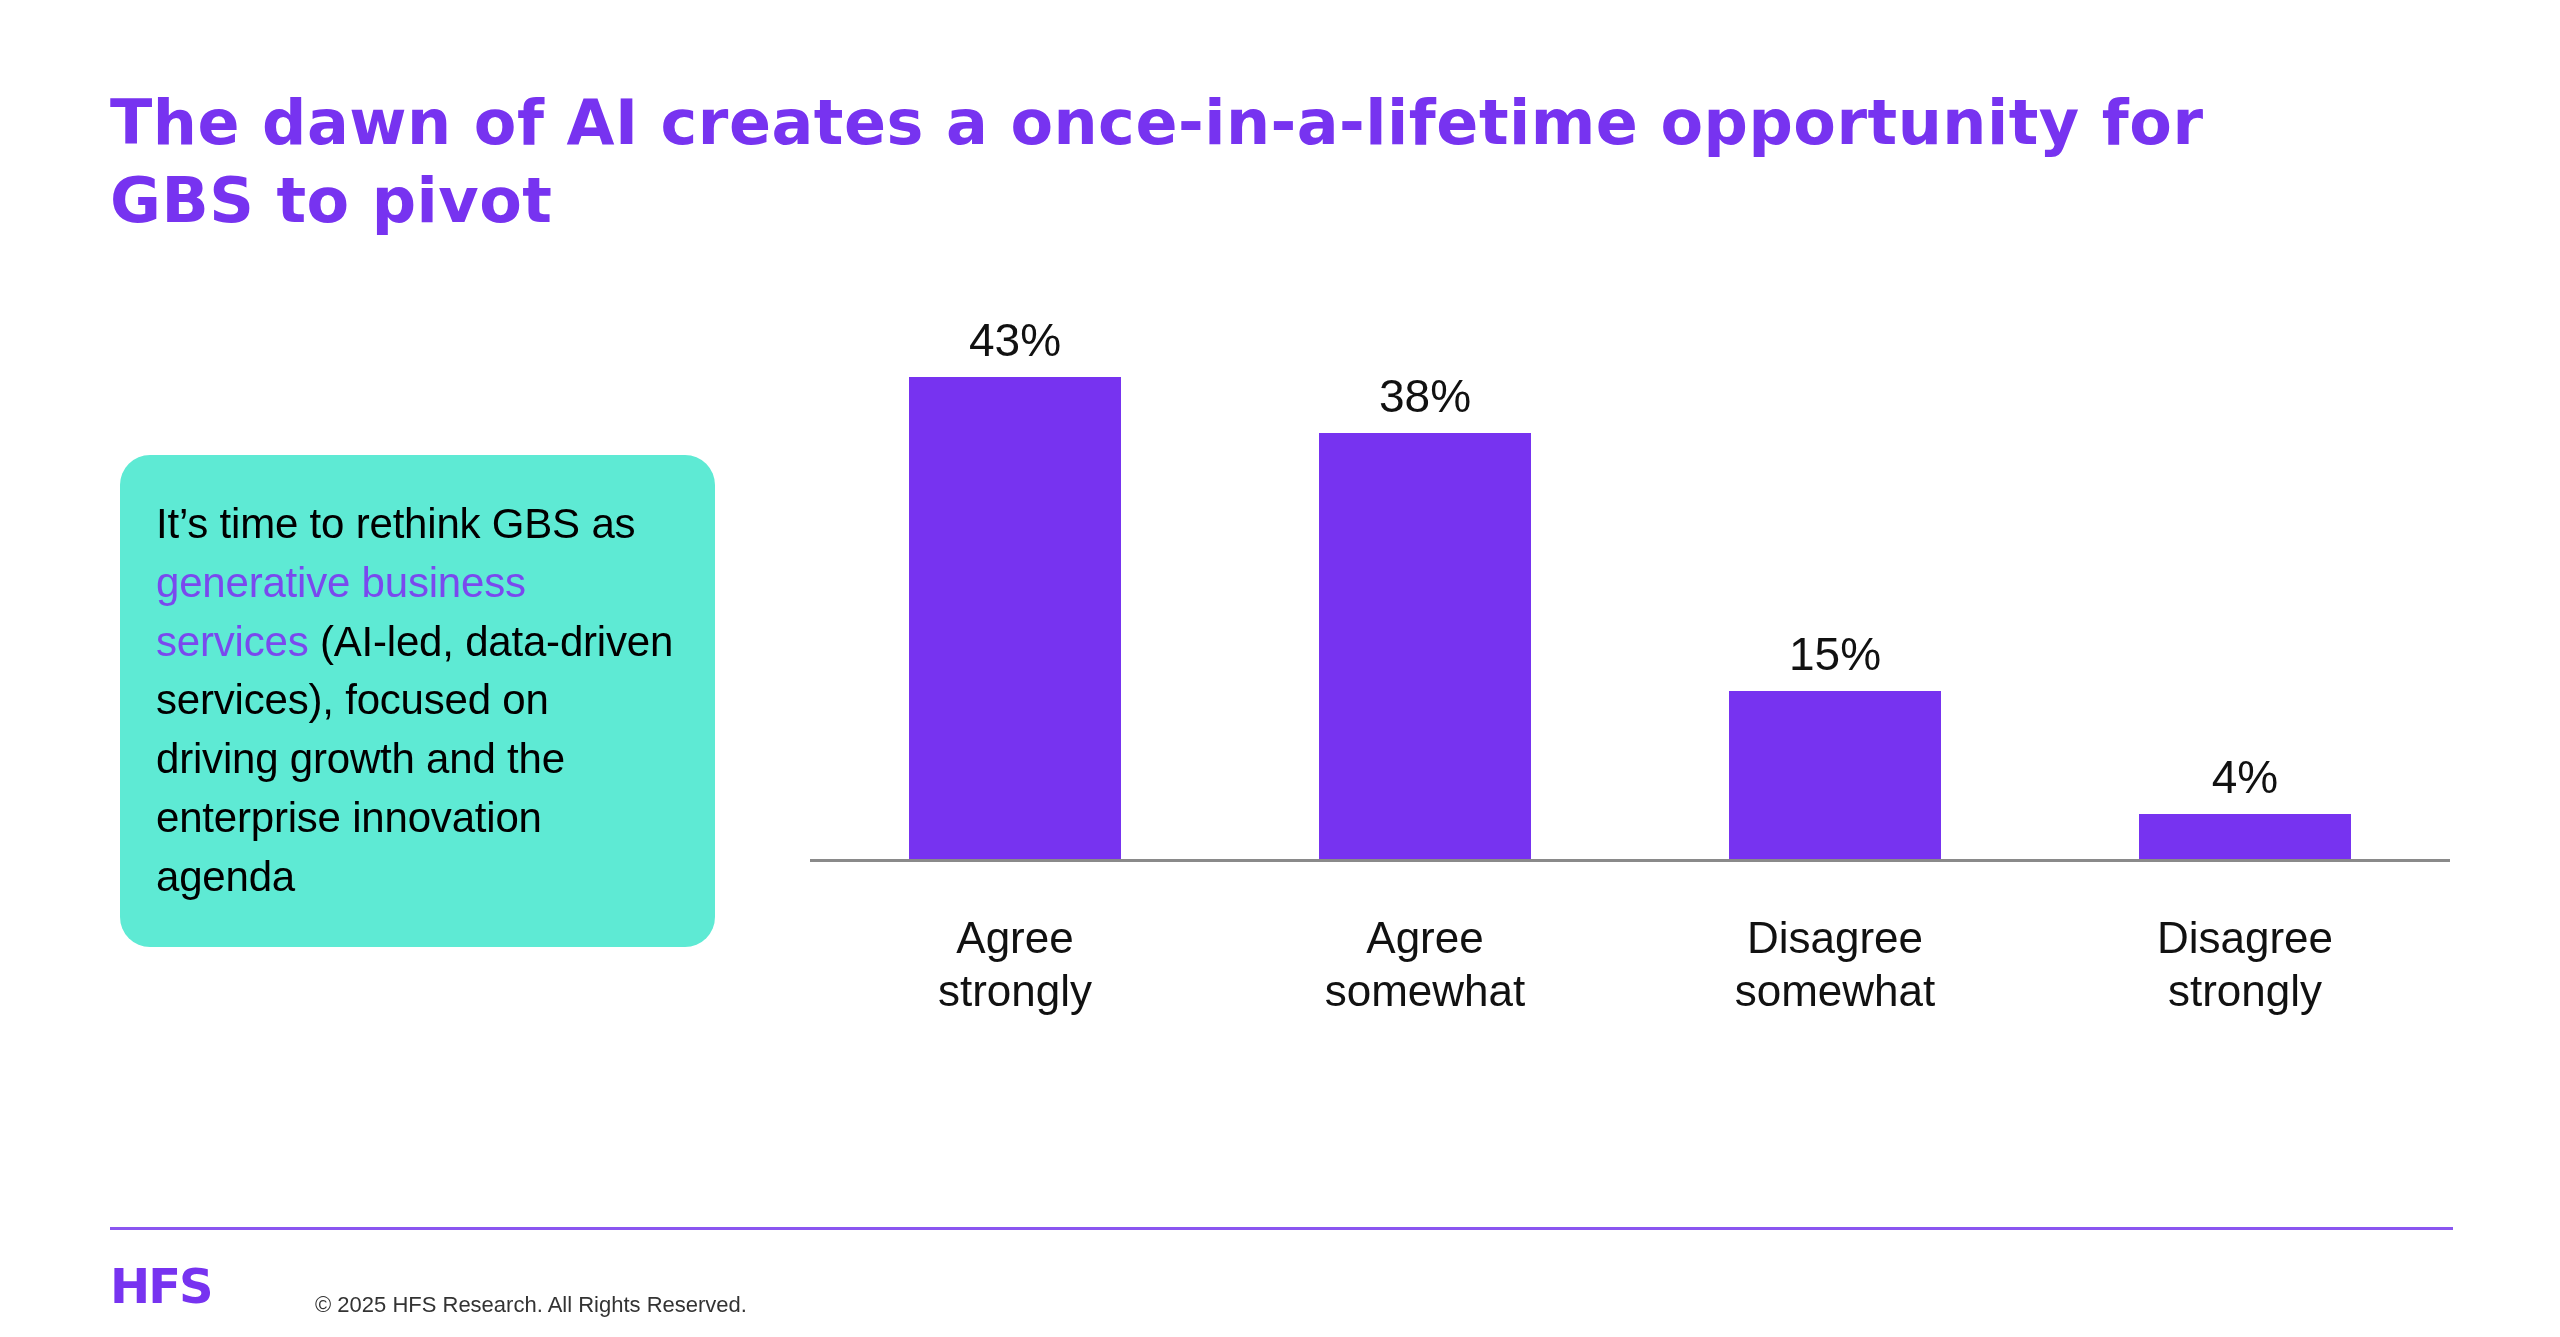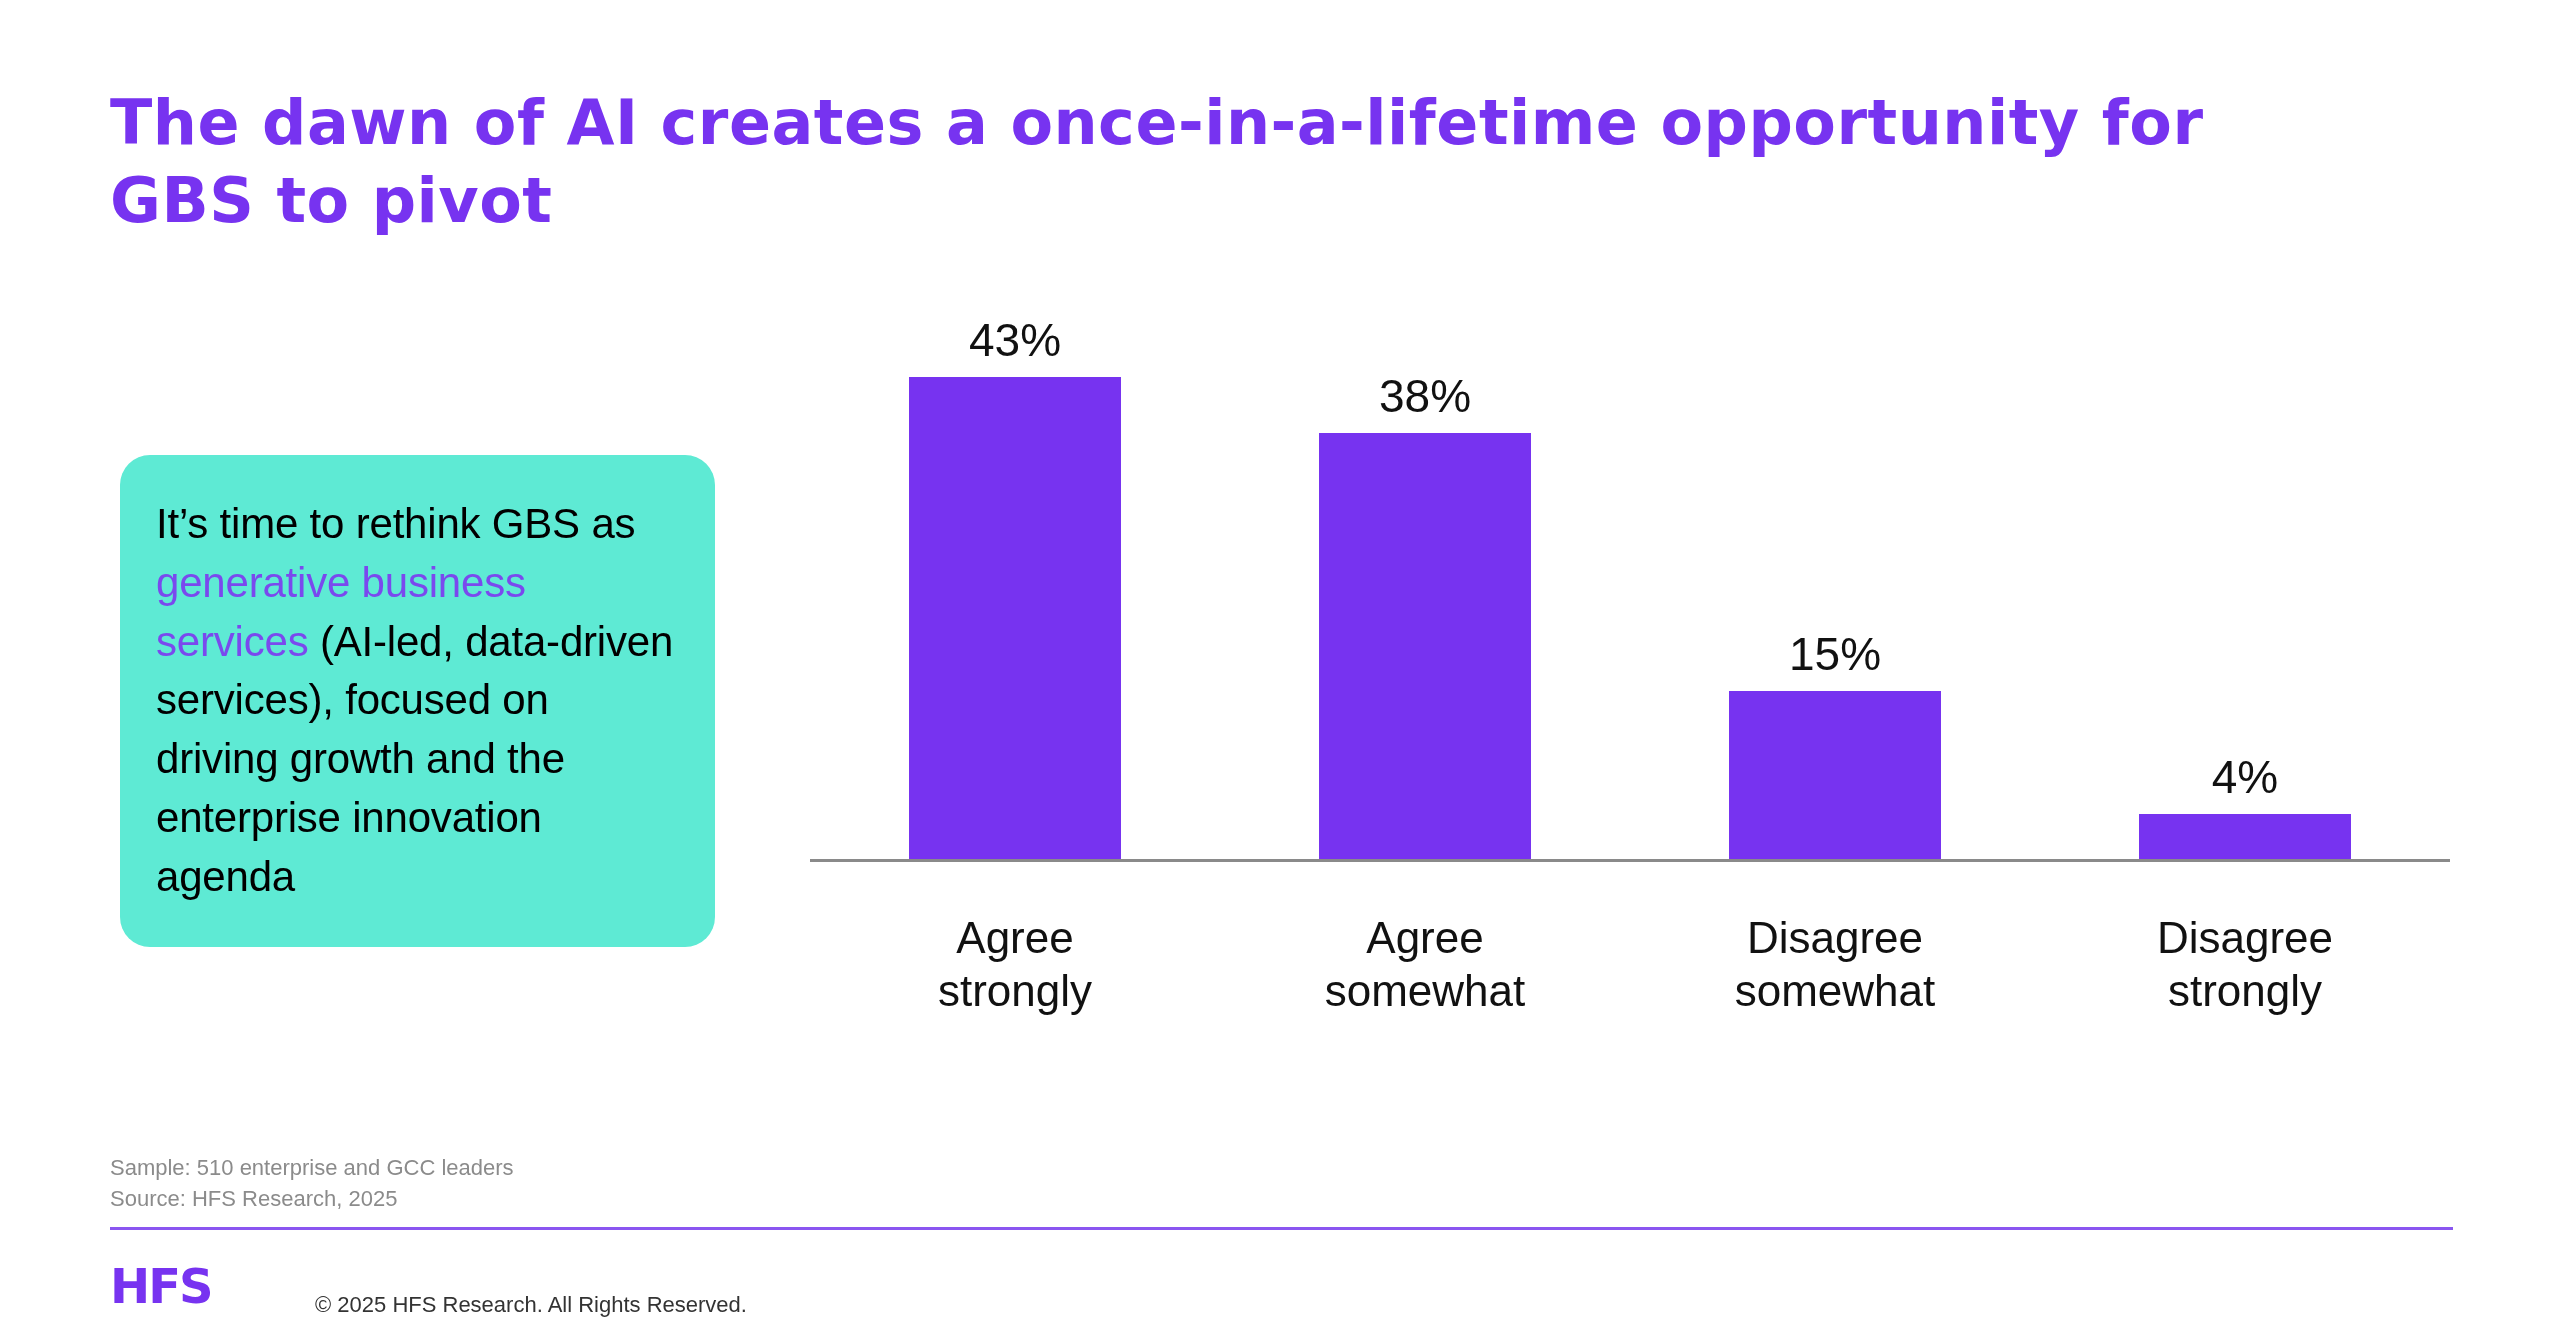--- a/index.html
+++ b/index.html
@@ -210,23 +210,19 @@
     <div class="cat-cell" style="left:820px;">
       <span>Disagree</span>
       <span class="l2">somewhat</span>
     </div>
     <div class="cat-cell" style="left:1230px;">
       <span>Disagree</span>
       <span class="l2">strongly</span>
     </div>
   </div>
 
-  <div id="source-block">
-    <div>Sample: 510 enterprise and GCC leaders</div>
-    <div>Source: HFS Research, 2025</div>
-  </div>
 
   <div id="footer-rule"></div>
 
   <div id="logo">HFS</div>
   <div id="copyright">© 2025 HFS Research. All Rights Reserved.</div>
 
 </div>
 
 </body></html>

